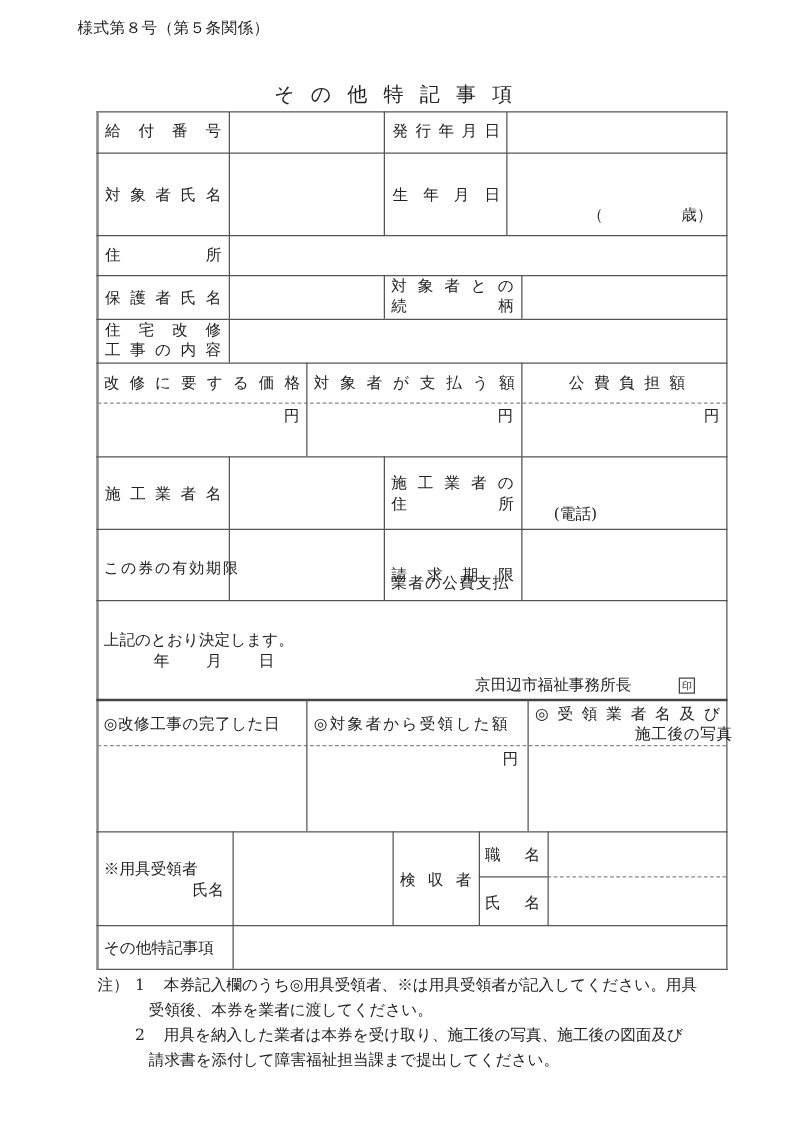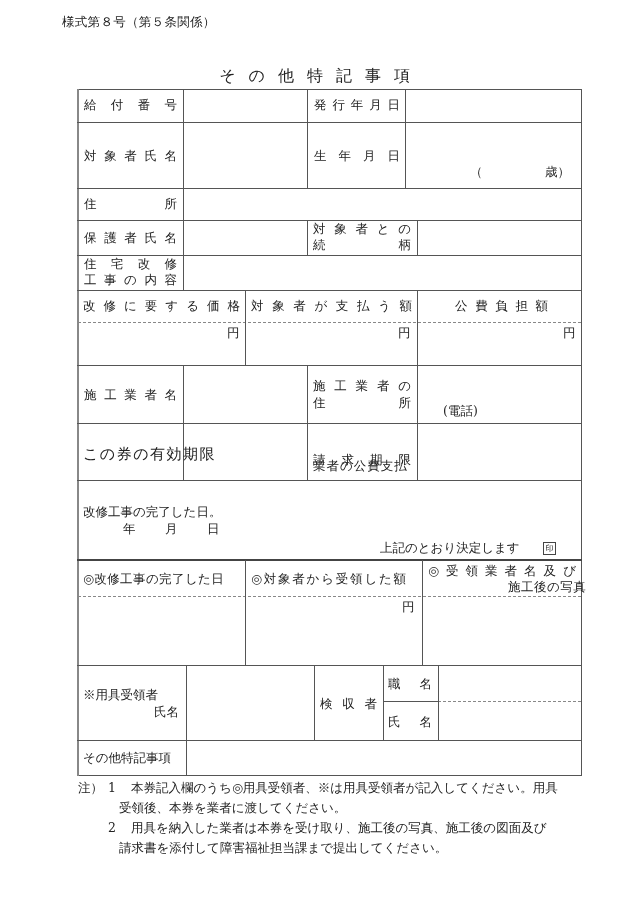--- a/index.html
+++ b/index.html
@@ -12,21 +12,21 @@
   .form-ref { left: 62px; top: 14px; font-size: 12.5px; letter-spacing: 0.3px; }
   .title { left: 0; width: 630px; top: 66px; text-align: center; font-size: 16px; letter-spacing: 13px; padding-left: 12px; box-sizing: border-box; }
 
   .line { position: absolute; background: #555; }
   .h { height: 1px; }
   .v { width: 1px; }
   .dash { position: absolute; height: 0; border-top: 1px dashed #888; }
 
   .lbl { position: absolute; font-size: 12.5px; line-height: 16px; white-space: nowrap; }
   .spread { display: flex; justify-content: space-between; }
-  .small { font-size: 15px; letter-spacing: 1.5px; }
+  .small { font-size: 12px; letter-spacing: 1.5px; }
   .notes { position: absolute; font-size: 12.5px; line-height: 20px; }
   .seal { display: inline-block; width: 11px; height: 11px; border: 1px solid #444; font-size: 8px; line-height: 11px; text-align: center; vertical-align: middle; }
   .field { position: absolute; background: transparent; }
 </style>
 </head>
 <body>
 
 <div class="abs form-ref">様式第８号（第５条関係）</div>
 <div class="abs title">その他特記事項</div>
 
@@ -220,25 +220,25 @@
 <div class="field" style="left:184px;top:424px;width:122px;height:55px;"></div>
 <div class="lbl" style="left:313px;top:458px;letter-spacing:1px;">業者の公費支払</div>
 <div class="lbl spread" style="left:313px;top:452px;width:98px;">
   <span>請</span>
     <span>求</span>
     <span>期</span>
     <span>限</span>
 </div>
 <div class="field" style="left:418px;top:424px;width:162px;height:55px;"></div>
 
-<div class="lbl" style="left:83px;top:504px;">改修工事の完了した日。</div>
+<div class="lbl" style="left:83px;top:504px;">上記のとおり決定します。</div>
 <div class="lbl" style="left:123px;top:521px;">年</div>
 <div class="lbl" style="left:165px;top:521px;">月</div>
 <div class="lbl" style="left:207px;top:521px;">日</div>
-<div class="lbl" style="left:380px;top:540px;">上記のとおり決定します</div>
+<div class="lbl" style="left:380px;top:540px;">京田辺市福祉事務所長</div>
 <div class="lbl" style="left:543px;top:540px;"><span class="seal">印</span></div>
 
 <div class="lbl" style="left:83px;top:571px;letter-spacing:0.4px;">◎改修工事の完了した日</div>
 <div class="lbl" style="left:251px;top:571px;letter-spacing:1.8px;">◎対象者から受領した額</div>
 <div class="lbl spread" style="left:428px;top:563px;width:148px;">
   <span>◎</span>
     <span>受</span>
     <span>領</span>
     <span>業</span>
     <span>者</span>

